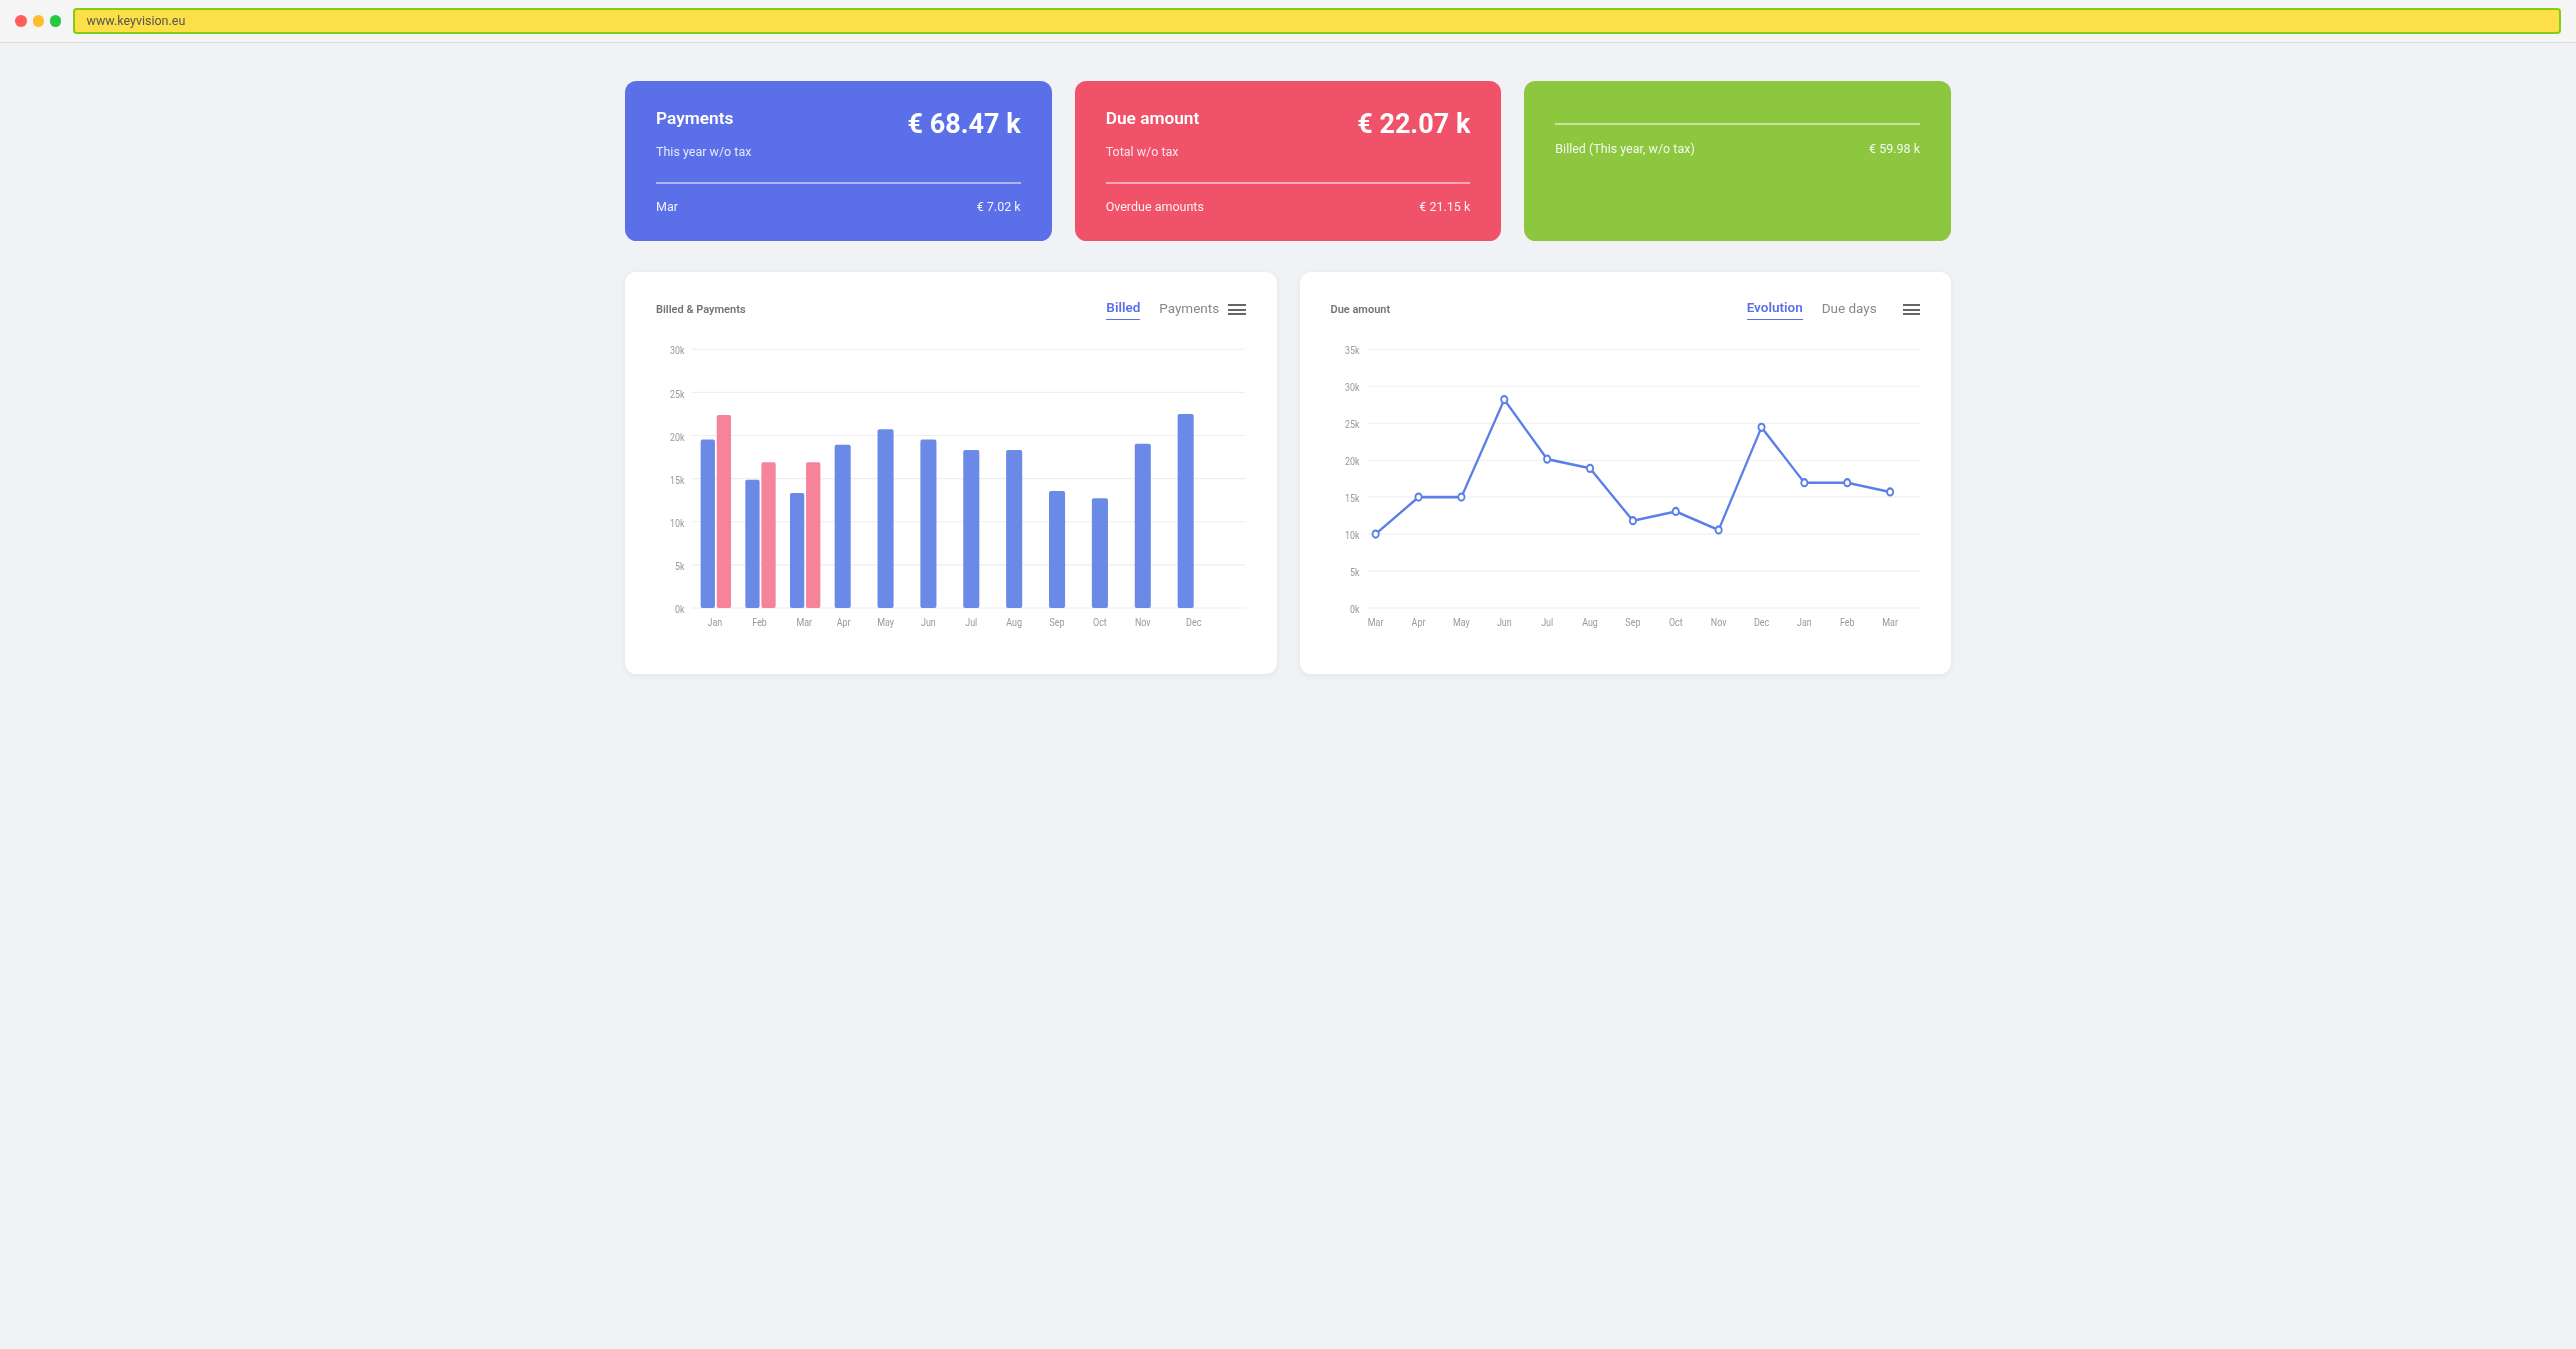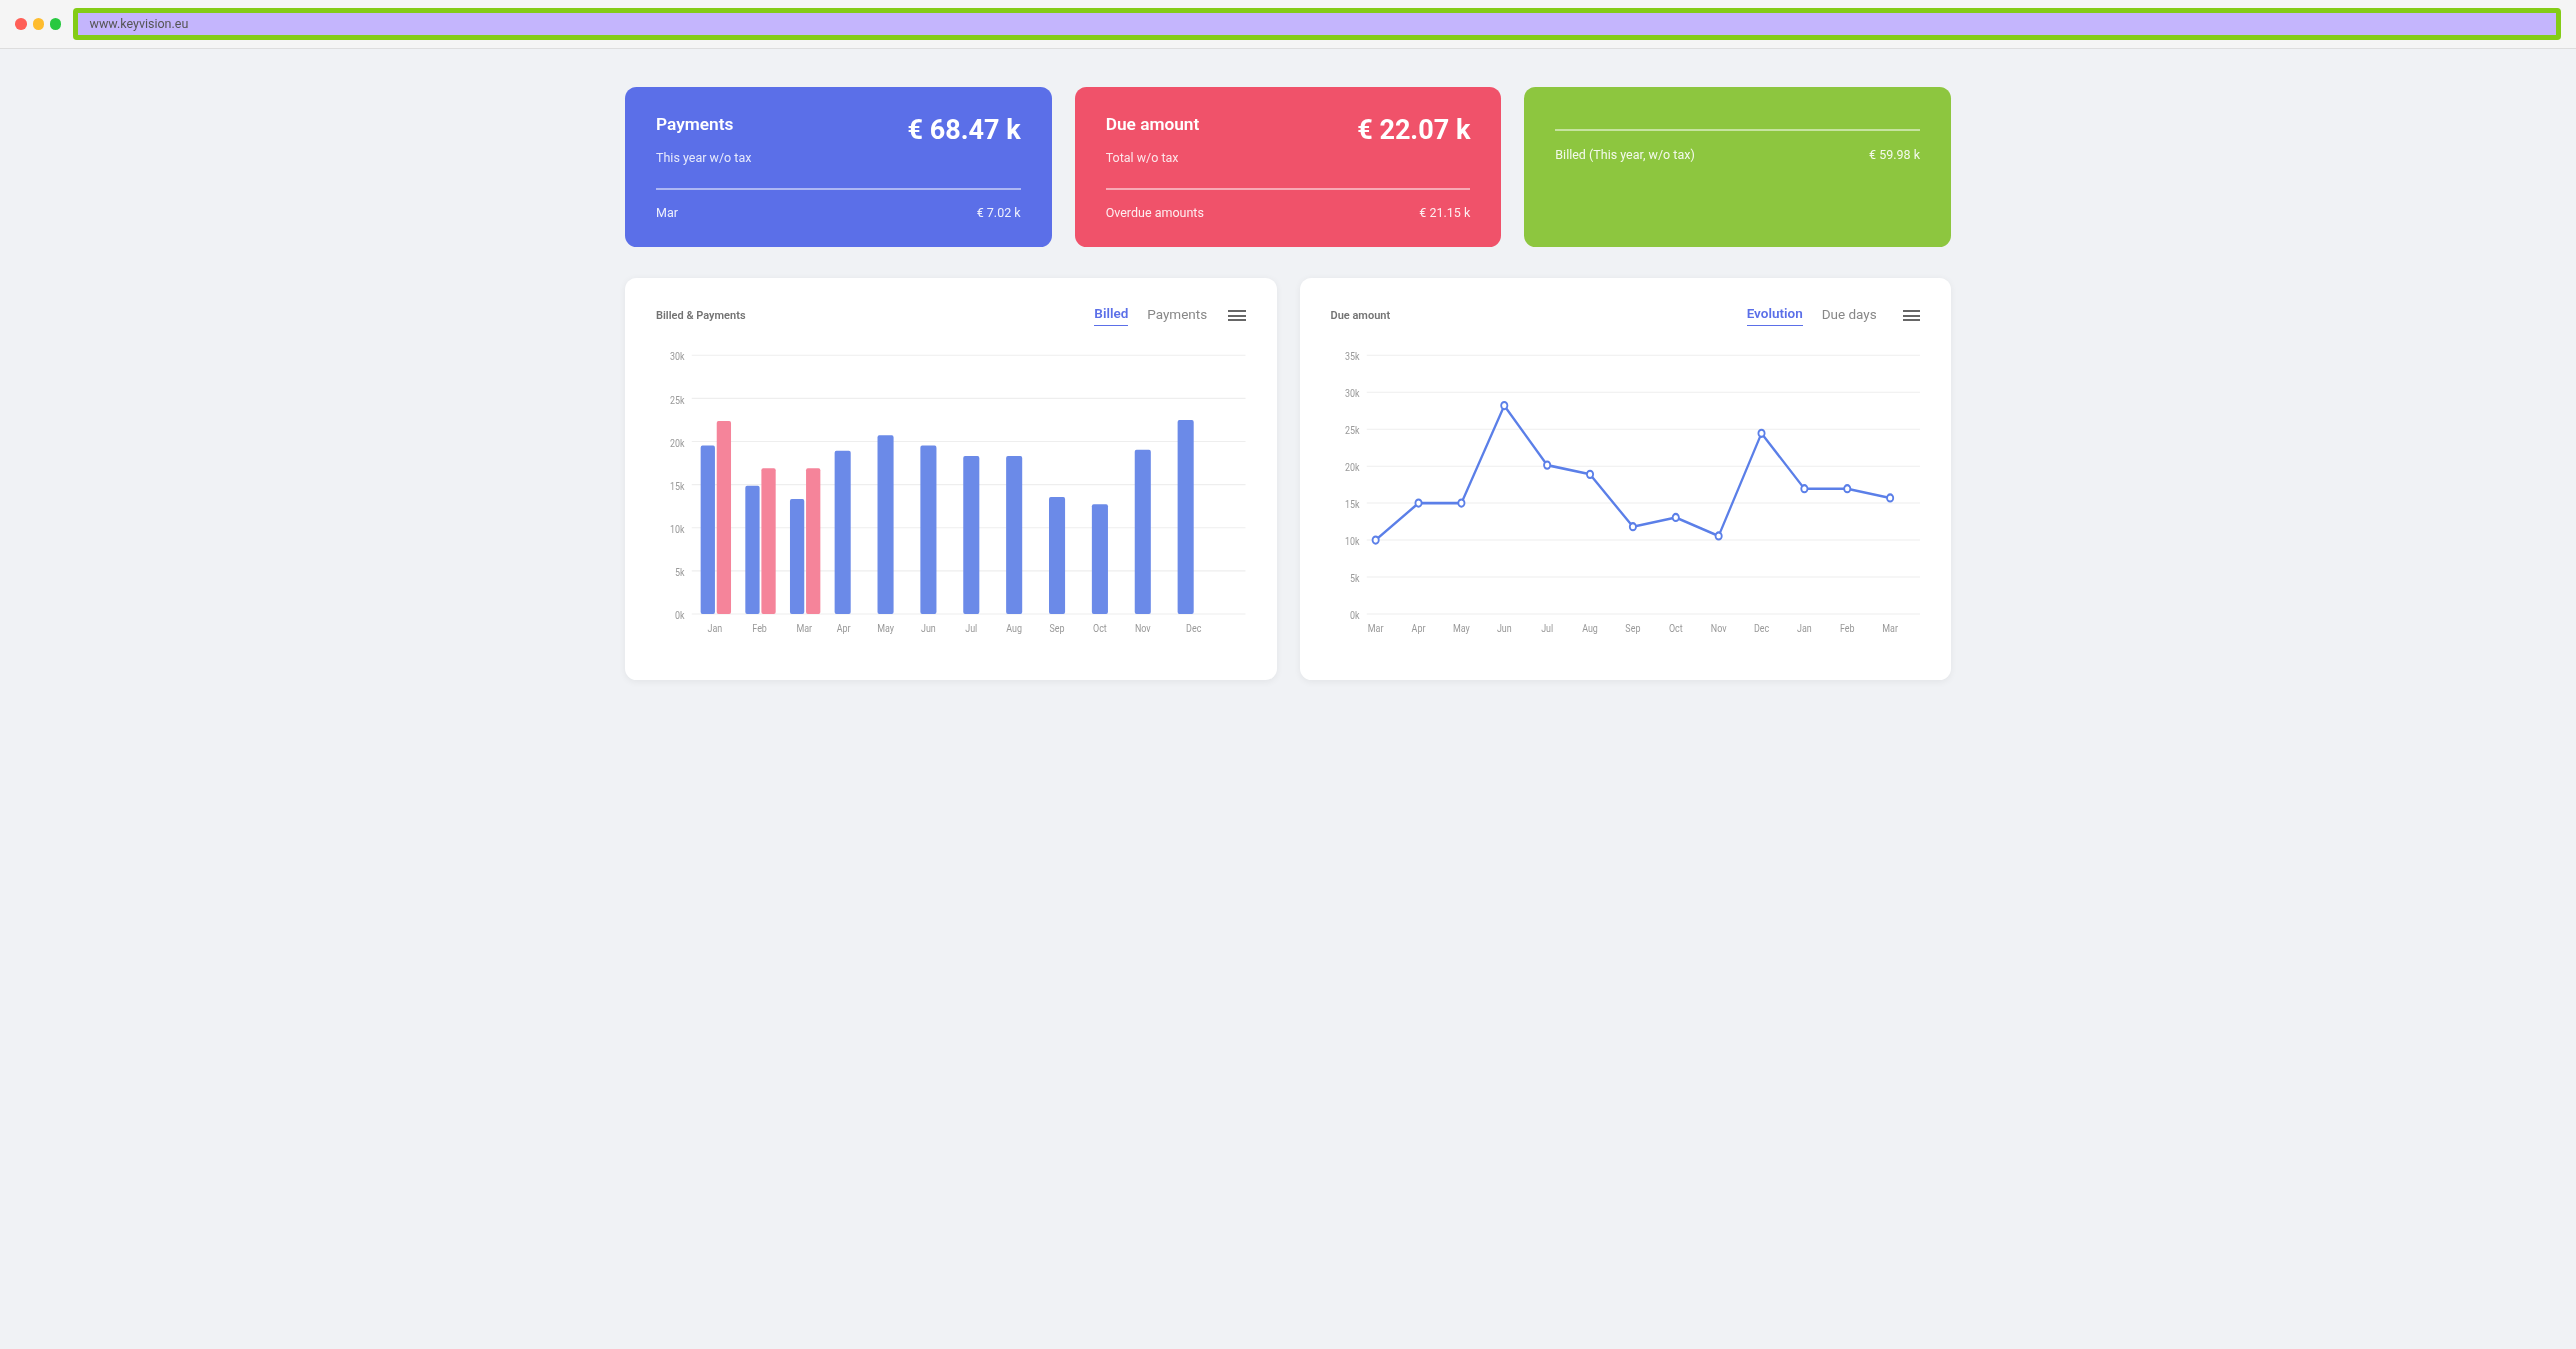--- a/index.html
+++ b/index.html
@@ -21,22 +21,22 @@
     .browser-dots {
       display: flex; gap: 5.8px;
     }
     .dot {
       width: 11.5px; height: 11.5px; border-radius: 50%;
     }
     .dot-red { background: #ff5f57; }
     .dot-yellow { background: #febc2e; }
     .dot-green { background: #28c840; }
     .browser-url {
-      background: #c4b5fd;
-      border: 5px solid #84cc16;
+      background: #fde047;
+      border: 2px solid #84cc16;
       border-radius: 3.8px;
       padding: 3.8px 11.5px;
       font-size: 12.5px;
       color: #555;
       flex: 1;
     }
 
     
     .main-content {
       padding: 38px 58px;
@@ -217,21 +217,21 @@
       </div>
     </div>
 
   </div>
 
   <div class="charts-row">
 
     <div class="chart-card">
       <div class="chart-header">
         <div class="chart-title">Billed &amp; Payments</div>
-        <div style="display:flex;align-items:center;gap:21px;">
+        <div style="display:flex;align-items:center;gap:9px;">
           <div class="chart-tabs">
             <span class="chart-tab active">Billed</span>
             <span class="chart-tab">Payments</span>
           </div>
           <div class="hamburger-icon">
             <span></span>
               <span></span>
               <span></span>
           </div>
         </div>

